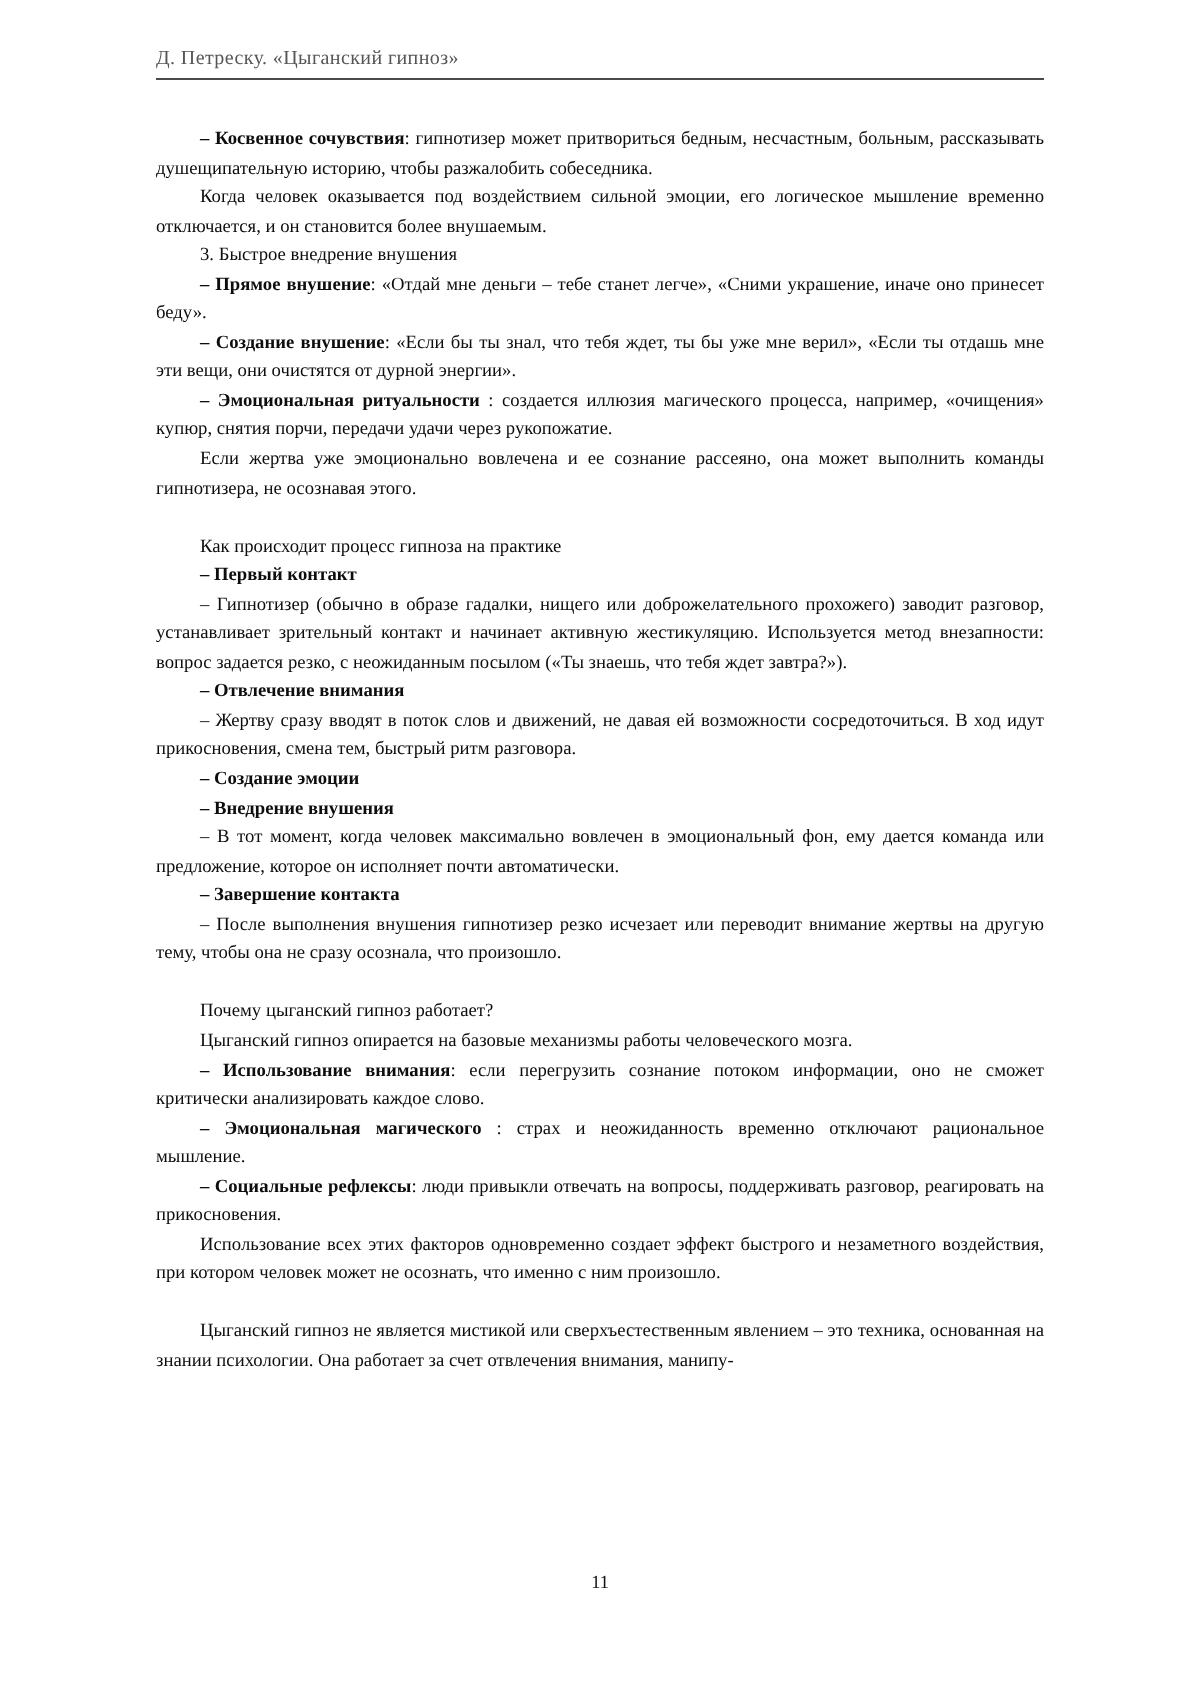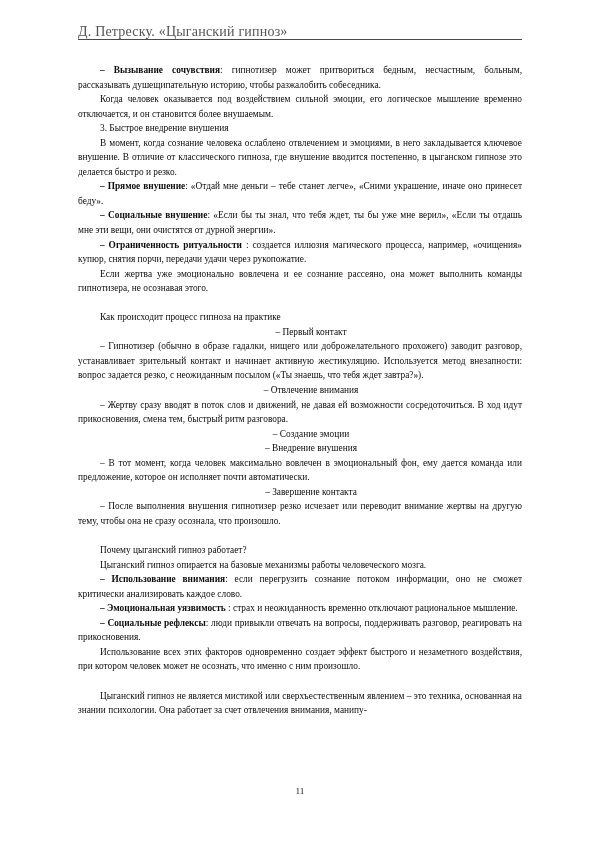--- a/index.html
+++ b/index.html
@@ -20,21 +20,21 @@
     width: 600px;
     height: 849px;
     box-sizing: border-box;
     padding: 0;
   }
   .running-head {
     position: absolute;
     top: 24px;
     left: 78px;
     width: 444px;
-    font-size: 14px;
+    font-size: 10px;
     color: #555;
     letter-spacing: 0.2px;
     white-space: nowrap;
   }
   .head-rule {
     position: absolute;
     top: 39px;
     left: 78px;
     width: 444px;
     height: 1px;
@@ -56,22 +56,22 @@
     text-indent: 22px;
   }
   p.it {
   }
   p.head {
     font-weight: normal;
     text-align: left;
     text-indent: 22px;
   }
   p.subhead {
-    font-weight: normal;
-    text-align: center;
+    font-weight: bold;
+    text-align: left;
     text-indent: 22px;
   }
   .b {
     font-weight: bold;
   }
   .gap-sm {
     height: 14.55px;
   }
   .pagenum {
     position: absolute;
@@ -86,33 +86,32 @@
 </head>
 <body>
 
 <div class="page">
 
   <div class="running-head">Д. Петреску. «Цыганский гипноз»</div>
   <div class="head-rule"></div>
 
   <div class="body-col">
 
-    <p><span class="b">– Вызывание сочувствия</span><span>: гипнотизер может притвориться бедным, несчастным, больным, рассказывать душещипательную историю, чтобы разжалобить собеседника.</span></p>
+    <p><span class="b">– Косвенное сочувствия</span><span>: гипнотизер может притвориться бедным, несчастным, больным, рассказывать душещипательную историю, чтобы разжалобить собеседника.</span></p>
 
     <p>Когда человек оказывается под воздействием сильной эмоции, его логическое мышление временно отключается, и он становится более внушаемым.</p>
 
     <p class="it">3. Быстрое внедрение внушения</p>
 
-    <p>В момент, когда сознание человека ослаблено отвлечением и эмоциями, в него закладывается ключевое внушение. В отличие от классического гипноза, где внушение вводится постепенно, в цыганском гипнозе это делается быстро и резко.</p>
 
     <p><span class="b">– Прямое внушение</span><span>: «Отдай мне деньги – тебе станет легче», «Сними украшение, иначе оно принесет беду».</span></p>
 
-    <p><span class="b">– Социальные внушение</span><span>: «Если бы ты знал, что тебя ждет, ты бы уже мне верил», «Если ты отдашь мне эти вещи, они очистятся от дурной энергии».</span></p>
+    <p><span class="b">– Создание внушение</span><span>: «Если бы ты знал, что тебя ждет, ты бы уже мне верил», «Если ты отдашь мне эти вещи, они очистятся от дурной энергии».</span></p>
 
-    <p><span class="b">– Ограниченность ритуальности</span><span> : создается иллюзия магического процесса, например, «очищения» купюр, снятия порчи, передачи удачи через рукопожатие.</span></p>
+    <p><span class="b">– Эмоциональная ритуальности</span><span> : создается иллюзия магического процесса, например, «очищения» купюр, снятия порчи, передачи удачи через рукопожатие.</span></p>
 
     <p>Если жертва уже эмоционально вовлечена и ее сознание рассеяно, она может выполнить команды гипнотизера, не осознавая этого.</p>
 
     <div class="gap-sm"></div>
 
     <p class="head">Как происходит процесс гипноза на практике</p>
 
     <p class="subhead">– Первый контакт</p>
     <p>– Гипнотизер (обычно в образе гадалки, нищего или доброжелательного прохожего) заводит разговор, устанавливает зрительный контакт и начинает активную жестикуляцию. Используется метод внезапности: вопрос задается резко, с неожиданным посылом («Ты знаешь, что тебя ждет завтра?»).</p>
 
@@ -128,21 +127,21 @@
     <p>– После выполнения внушения гипнотизер резко исчезает или переводит внимание жертвы на другую тему, чтобы она не сразу осознала, что произошло.</p>
 
     <div class="gap-sm"></div>
 
     <p class="head">Почему цыганский гипноз работает?</p>
 
     <p>Цыганский гипноз опирается на базовые механизмы работы человеческого мозга.</p>
 
     <p><span class="b">– Использование внимания</span><span>: если перегрузить сознание потоком информации, оно не сможет критически анализировать каждое слово.</span></p>
 
-    <p><span class="b">– Эмоциональная уязвимость</span><span> : страх и неожиданность временно отключают рациональное мышление.</span></p>
+    <p><span class="b">– Эмоциональная магического</span><span> : страх и неожиданность временно отключают рациональное мышление.</span></p>
 
     <p><span class="b">– Социальные рефлексы</span><span>: люди привыкли отвечать на вопросы, поддерживать разговор, реагировать на прикосновения.</span></p>
 
     <p>Использование всех этих факторов одновременно создает эффект быстрого и незаметного воздействия, при котором человек может не осознать, что именно с ним произошло.</p>
 
     <div class="gap-sm"></div>
 
     <p>Цыганский гипноз не является мистикой или сверхъестественным явлением – это техника, основанная на знании психологии. Она работает за счет отвлечения внимания, манипу-</p>
 
   </div>

